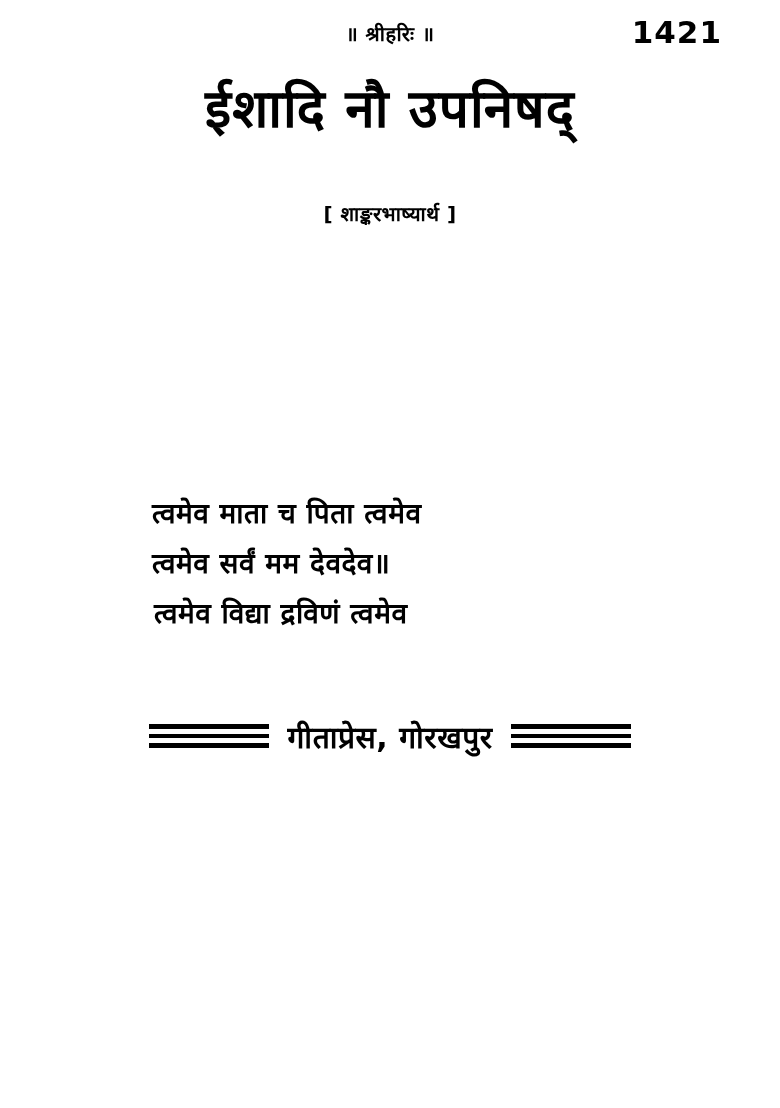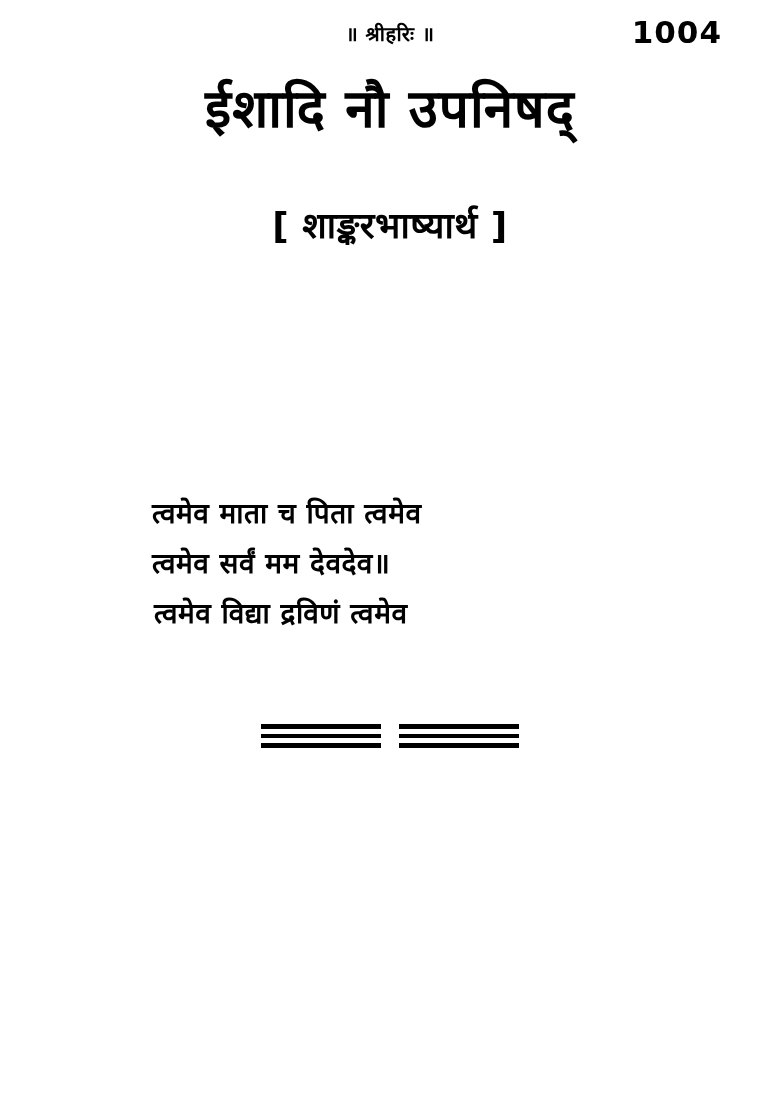--- a/index.html
+++ b/index.html
@@ -63,21 +63,21 @@
     line-height: 1.25;
     letter-spacing: 1px;
   }
 
   .subtitle {
     position: absolute;
     top: 200px;
     left: 0;
     width: 780px;
     text-align: center;
-    font-size: 36px;
+    font-size: 20px;
     font-weight: 700;
     letter-spacing: 0.5px;
   }
 
   
   .verse-block {
     position: absolute;
     top: 500px;
     left: 152px;
     width: 490px;
@@ -126,39 +126,40 @@
     white-space: nowrap;
   }
 </style>
 </head>
 <body>
 
 <div class="page">
 
   <div class="header-row">
     <div class="invocation">॥ श्रीहरिः ॥</div>
-    <div class="page-number">1004</div>
+    <div class="page-number">1421</div>
   </div>
 
   <div class="title">ईशादि नौ उपनिषद्</div>
 
   <div class="subtitle">[ शाङ्करभाष्यार्थ ]</div>
 
   <div class="verse-block">
     <div class="verse-line l1">त्वमेव माता च पिता त्वमेव</div>
     <div class="verse-line l4">त्वमेव सर्वं मम देवदेव॥</div>
     <div class="verse-line l3">त्वमेव विद्या द्रविणं त्वमेव</div>
   </div>
 
   <div class="footer">
     <div class="rule-group">
       <div class="bar"></div>
       <div class="bar thin"></div>
       <div class="bar"></div>
     </div>
+    <div class="publisher">गीताप्रेस, गोरखपुर</div>
     <div class="rule-group">
       <div class="bar"></div>
       <div class="bar thin"></div>
       <div class="bar"></div>
     </div>
   </div>
 
 </div>
 
 </body></html>

